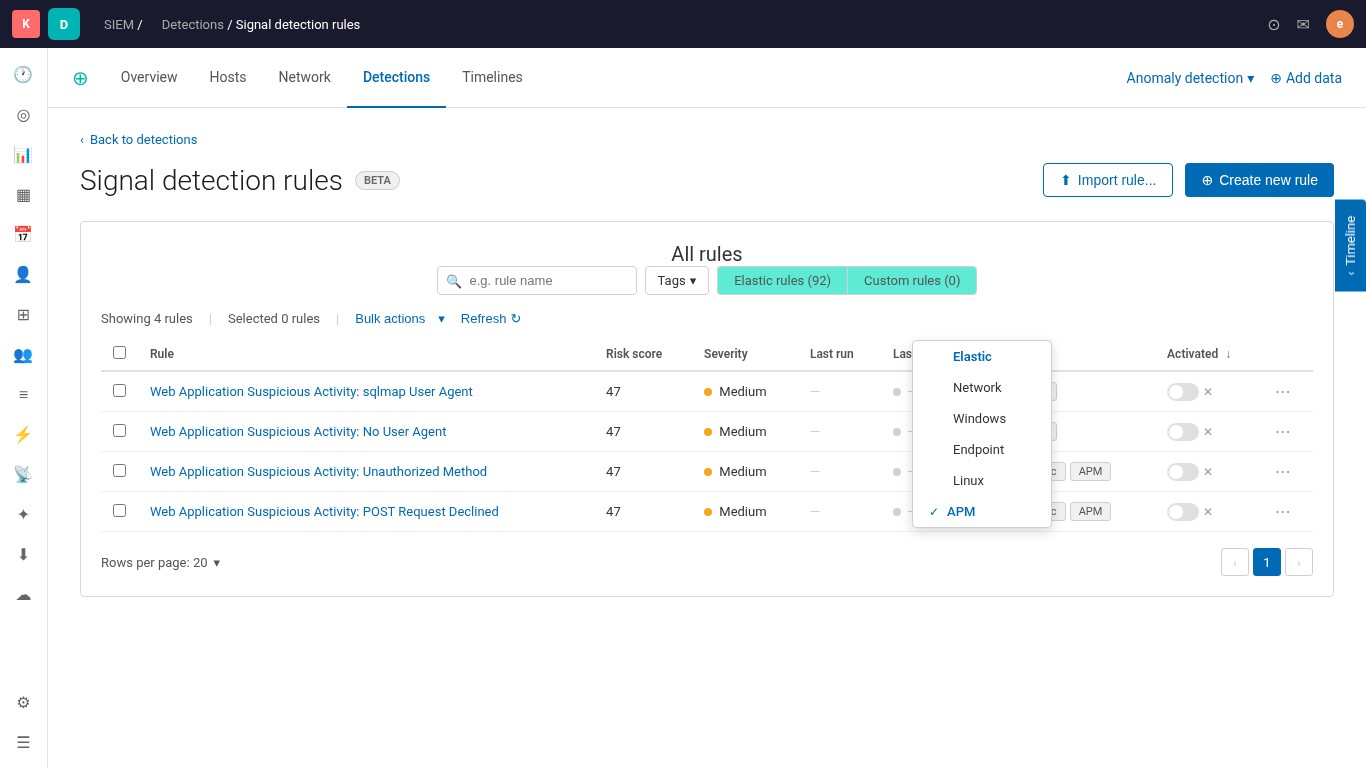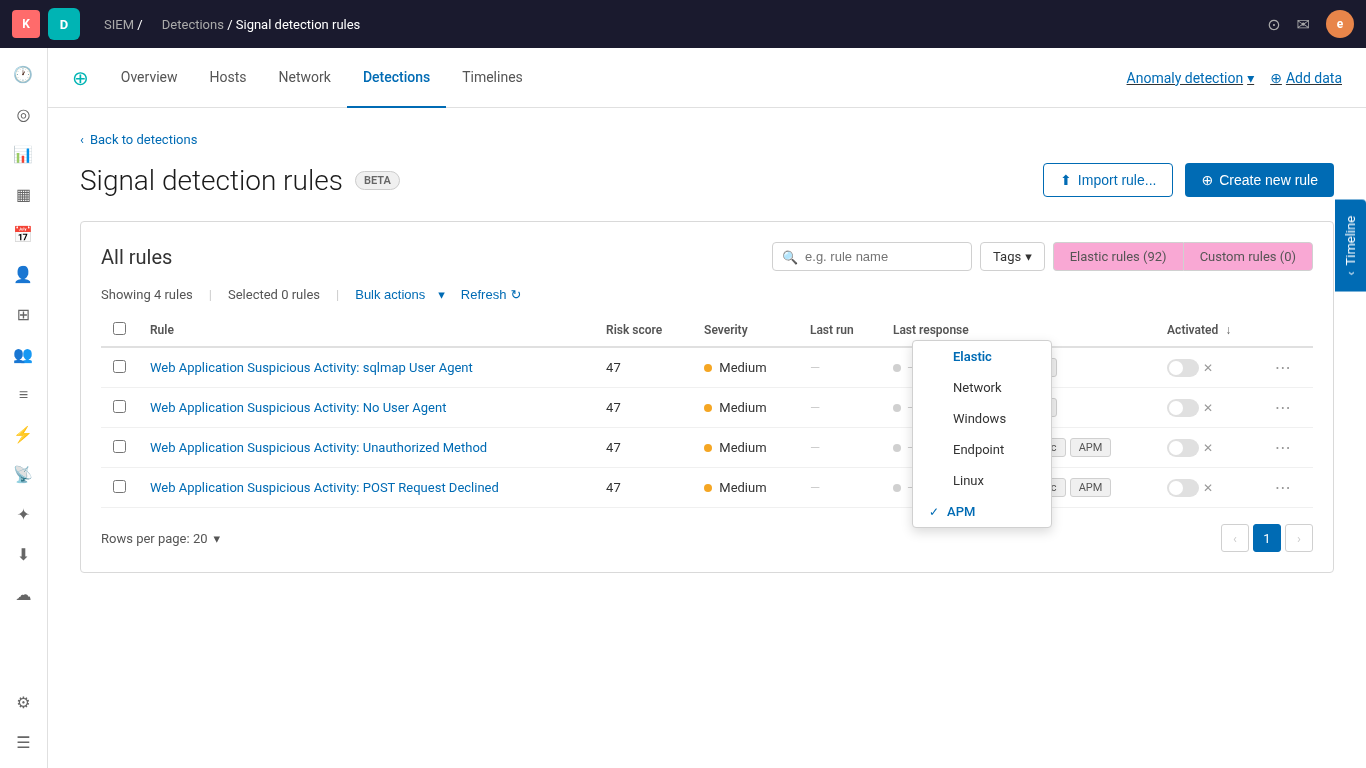--- a/index.html
+++ b/index.html
@@ -23,46 +23,46 @@
 
     
     .main { flex: 1; overflow-y: auto; background: white; }
 
     
     .nav-header { display: flex; align-items: center; padding: 0 24px; border-bottom: 1px solid #e0e0e0; height: 60px; background: white; }
     .nav-logo { margin-right: 16px; color: #00b4b4; font-size: 20px; }
     .nav-tabs { display: flex; gap: 0; flex: 1; }
     .nav-tab { padding: 0 16px; height: 60px; display: flex; align-items: center; font-size: 14px; color: #555; cursor: pointer; border-bottom: 2px solid transparent; text-decoration: none; }
     .nav-tab.active { color: #006bb4; border-bottom: 2px solid #006bb4; font-weight: 500; }
-    .nav-right { display: flex; align-items: center; gap: 16px; margin-left: auto; text-decoration: underline; }
+    .nav-right { display: flex; align-items: center; gap: 16px; margin-left: auto; }
     .anomaly-btn { display: flex; align-items: center; gap: 4px; color: #006bb4; cursor: pointer; font-size: 14px; }
     .add-data-btn { display: flex; align-items: center; gap: 4px; color: #006bb4; cursor: pointer; font-size: 14px; }
 
     
     .content { padding: 24px 32px; }
     .back-link { display: flex; align-items: center; gap: 6px; color: #006bb4; cursor: pointer; font-size: 13px; margin-bottom: 16px; }
     .page-header { display: flex; align-items: center; justify-content: space-between; margin-bottom: 24px; }
     .page-title-area { display: flex; align-items: center; gap: 12px; }
     .page-title { font-size: 28px; font-weight: 300; color: #1a1a1a; }
     .beta-badge { background: #f0f0f0; border: 1px solid #ccc; color: #666; font-size: 11px; padding: 2px 8px; border-radius: 12px; font-weight: 600; }
     .header-actions { display: flex; gap: 12px; }
     .btn-outline { border: 1px solid #006bb4; color: #006bb4; background: white; padding: 8px 16px; border-radius: 4px; cursor: pointer; font-size: 14px; display: flex; align-items: center; gap: 6px; }
     .btn-primary { background: #006bb4; color: white; border: none; padding: 8px 16px; border-radius: 4px; cursor: pointer; font-size: 14px; display: flex; align-items: center; gap: 6px; }
 
     
     .card { background: white; border: 1px solid #d9d9d9; border-radius: 4px; padding: 20px; }
-    .card-header { display: flex; align-items: center; justify-content: space-between; margin-bottom: 16px; }
+    .card-header { display: flex; align-items: center; justify-content: space-between; margin-bottom: 16px; flex-direction: column; }
     .card-title { font-size: 20px; font-weight: 400; }
     .search-bar { display: flex; align-items: center; gap: 8px; }
     .search-input-wrap { position: relative; }
     .search-input { border: 1px solid #d0d0d0; border-radius: 4px; padding: 6px 12px 6px 32px; font-size: 13px; color: #999; width: 200px; }
     .search-icon-inner { position: absolute; left: 10px; top: 50%; transform: translateY(-50%); color: #999; font-size: 13px; }
     .tags-btn { border: 1px solid #d0d0d0; background: white; padding: 6px 12px; border-radius: 4px; cursor: pointer; display: flex; align-items: center; gap: 4px; font-size: 13px; position: relative; }
     .rule-count-tabs { display: flex; }
-    .rule-count-tab { padding: 6px 16px; font-size: 13px; cursor: pointer; border: 1px solid #d0d0d0; background: #f9a8d4; color: #555; }
+    .rule-count-tab { padding: 6px 16px; font-size: 13px; cursor: pointer; border: 1px solid #d0d0d0; background: #5eead4; color: #555; }
     .rule-count-tab:first-child { border-radius: 4px 0 0 4px; border-right: none; }
     .rule-count-tab:last-child { border-radius: 0 4px 4px 0; }
 
     
     .table-controls { display: flex; align-items: center; gap: 16px; margin-bottom: 12px; font-size: 13px; color: #555; }
     .bulk-actions-btn { display: flex; align-items: center; gap: 13px; color: #006bb4; cursor: pointer; border: none; background: none; font-size: 13px; }
     .refresh-btn { display: flex; align-items: center; gap: 4px; color: #006bb4; cursor: pointer; border: none; background: none; font-size: 13px; }
     .separator { color: #ccc; }
 
     

